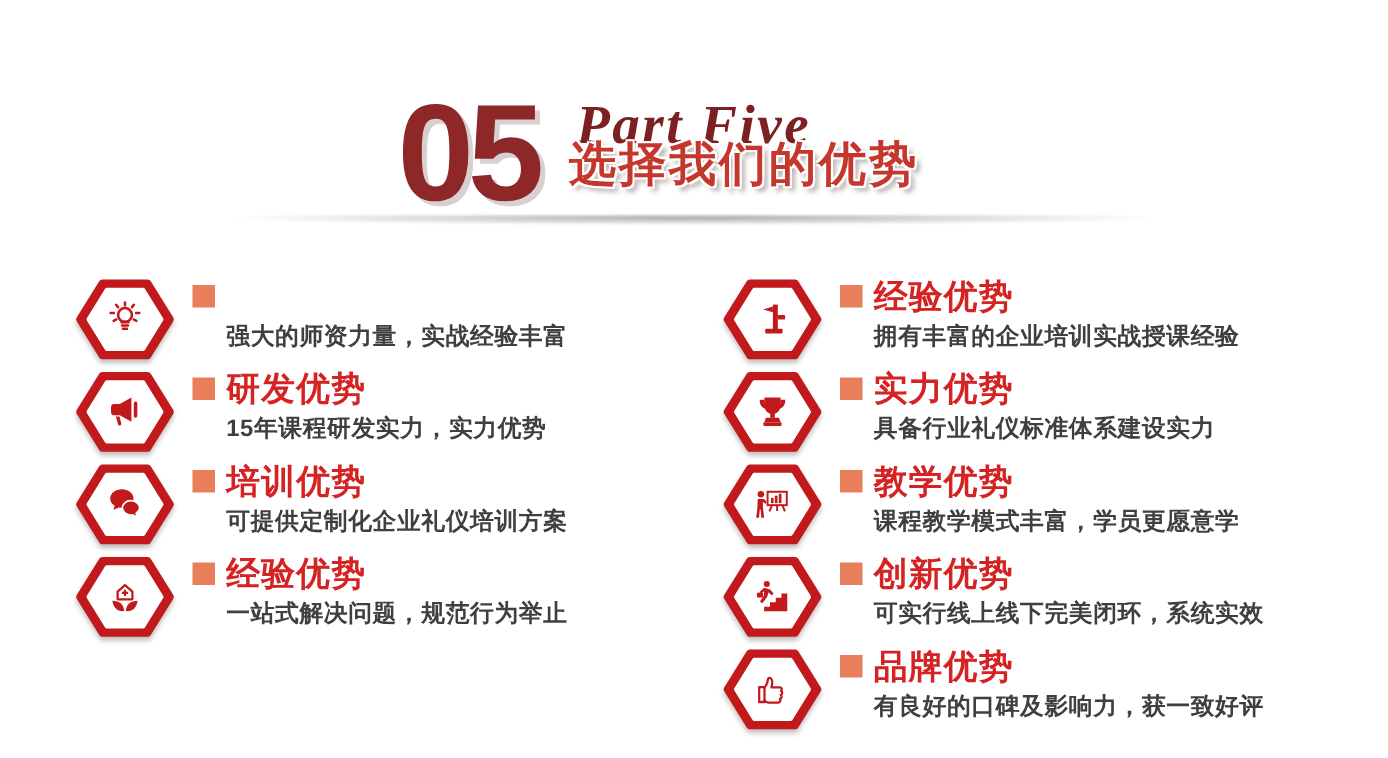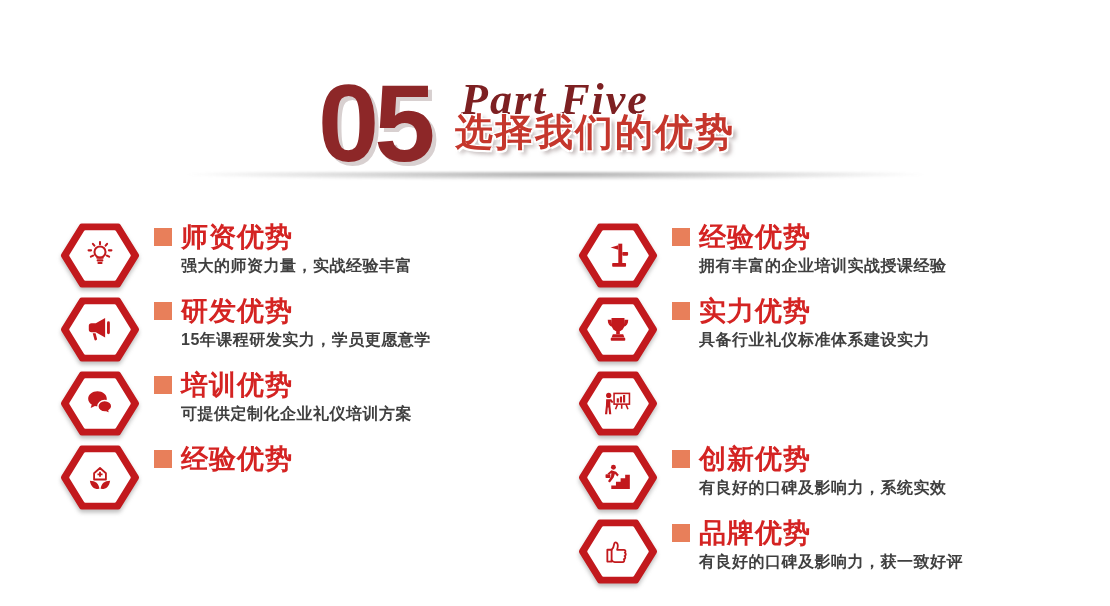--- a/index.html
+++ b/index.html
@@ -48,21 +48,21 @@
   .hex-outer{fill:var(--hex-red);stroke:var(--hex-red);stroke-width:7;stroke-linejoin:round;}
   .hex-inner{fill:#ffffff;stroke:#ffffff;stroke-width:4;stroke-linejoin:round;}
   .txt{margin-left:14px;padding-top:1px;min-width:0;}
   .trow{display:flex;align-items:center;height:33px;}
   .bullet{width:18px;height:18px;flex:none;background:var(--bullet-orange);margin-right:9px;}
   .title{
     font-size:27px;font-weight:bold;letter-spacing:1px;white-space:nowrap;
     color:var(--title-red);
   }
   .desc{
-    margin-top:3px;padding-left:27px;font-size:16px;font-weight:bold;
+    margin-top:3px;padding-left:27px;font-size:19px;font-weight:bold;
     letter-spacing:.5px;white-space:nowrap;color:var(--desc-gray);
   }
 </style>
 </head>
 <body>
 
 <div class="slide">
 
   <div class="hdr-number">05</div>
   <div class="hdr-sub">Part Five</div>
@@ -80,21 +80,20 @@
                 <circle cx="20" cy="15.5" r="7"></circle>
                 <path d="M16.5 22.8h7M17 26.2h6M18 29.6h4"></path>
                 <path d="M20 2.8v3M11 5.2l1.9 2.4M29 5.2l-1.9 2.4M5.5 13.5h3.2M31.3 13.5h3.2M8.5 21.5l2.7-1.4M31.5 21.5l-2.7-1.4"></path>
               </g>
             </g>
       </svg>
     </div>
     <div class="txt">
       <div class="trow">
         <span class="bullet"></span>
-        <span class="title">师资优势</span>
       </div>
       <div class="desc">强大的师资力量，实战经验丰富</div>
     </div>
   </div>
 
   <div class="item">
     <div class="hex">
       <svg viewBox="0 0 100 90" aria-hidden="true">
         <polygon class="hex-outer" points="96,45 73,8 27,8 4,45 27,82 73,82"></polygon>
         <polygon class="hex-inner" points="87,45 68.5,15 31.5,15 13,45 31.5,75 68.5,75"></polygon>
@@ -105,21 +104,21 @@
                 <path d="M10.8 24.6l2.1 8a1.7 1.7 0 0 0 3.3-.8l-1.8-7.2z"></path>
               </g>
             </g>
       </svg>
     </div>
     <div class="txt">
       <div class="trow">
         <span class="bullet"></span>
         <span class="title">研发优势</span>
       </div>
-      <div class="desc">15年课程研发实力，学员更愿意学</div>
+      <div class="desc">15年课程研发实力，实力优势</div>
     </div>
   </div>
 
 
   <div class="item">
     <div class="hex">
       <svg viewBox="0 0 100 90" aria-hidden="true">
         <polygon class="hex-outer" points="96,45 73,8 27,8 4,45 27,82 73,82"></polygon>
         <polygon class="hex-inner" points="87,45 68.5,15 31.5,15 13,45 31.5,75 68.5,75"></polygon>
         <g class="icon-slot" transform="translate(30,25)">
@@ -154,20 +153,21 @@
                 <path d="M20.8 34.4c.6-6.8 4.8-10.4 12-10.4-1.2 7.8-5.6 11.2-12 10.4z"></path>
               </g>
             </g>
       </svg>
     </div>
     <div class="txt">
       <div class="trow">
         <span class="bullet"></span>
         <span class="title">经验优势</span>
       </div>
+      <div class="desc">一站式解决问题，规范行为举止</div>
     </div>
   </div>
 </div>
   <div class="col col-right">
   <div class="item">
     <div class="hex">
       <svg viewBox="0 0 100 90" aria-hidden="true">
         <polygon class="hex-outer" points="96,45 73,8 27,8 4,45 27,82 73,82"></polygon>
         <polygon class="hex-inner" points="87,45 68.5,15 31.5,15 13,45 31.5,75 68.5,75"></polygon>
         <g class="icon-slot" transform="translate(30,25)">
@@ -227,20 +227,27 @@
               <g fill="currentColor">
                 <rect x="18.4" y="13.4" width="2.7" height="5.4"></rect>
                 <rect x="22.4" y="11.2" width="2.7" height="7.6"></rect>
                 <rect x="26.4" y="9.2" width="2.7" height="9.6"></rect>
                 <circle cx="8.2" cy="9.8" r="3.3"></circle>
                 <path d="M5 14.5h6.5l2.5 3.2-1.5 1.9-2.2-2.4v5.4l1.2 11h-2.8l-.8-8.4h-.8l-.8 8.4H3.5l1.2-11z"></path>
               </g>
             </g>
       </svg>
     </div>
+    <div class="txt">
+      <div class="trow">
+        <span class="bullet"></span>
+        <span class="title">教学优势</span>
+      </div>
+      <div class="desc">课程教学模式丰富，学员更愿意学</div>
+    </div>
   </div>
 
   <div class="item">
     <div class="hex">
       <svg viewBox="0 0 100 90" aria-hidden="true">
         <polygon class="hex-outer" points="96,45 73,8 27,8 4,45 27,82 73,82"></polygon>
         <polygon class="hex-inner" points="87,45 68.5,15 31.5,15 13,45 31.5,75 68.5,75"></polygon>
         <g class="icon-slot" transform="translate(30,25)">
               <g fill="currentColor">
                 <path d="M35 34.5H11.5V30h5.9v-4.5h5.9V21h5.8v-4.5H35z"></path>
@@ -249,21 +256,21 @@
                 <rect x="4.2" y="15.8" width="6.2" height="4.8" rx="0.9"></rect>
               </g>
             </g>
       </svg>
     </div>
     <div class="txt">
       <div class="trow">
         <span class="bullet"></span>
         <span class="title">创新优势</span>
       </div>
-      <div class="desc">有良好的口碑及影响力，系统实效</div>
+      <div class="desc">可实行线上线下完美闭环，系统实效</div>
     </div>
   </div>
 
   <div class="item">
     <div class="hex">
       <svg viewBox="0 0 100 90" aria-hidden="true">
         <polygon class="hex-outer" points="96,45 73,8 27,8 4,45 27,82 73,82"></polygon>
         <polygon class="hex-inner" points="87,45 68.5,15 31.5,15 13,45 31.5,75 68.5,75"></polygon>
         <g class="icon-slot" transform="translate(30,25)">
               <g fill="none" stroke="currentColor" stroke-width="2.3" stroke-linejoin="round" stroke-linecap="round">

